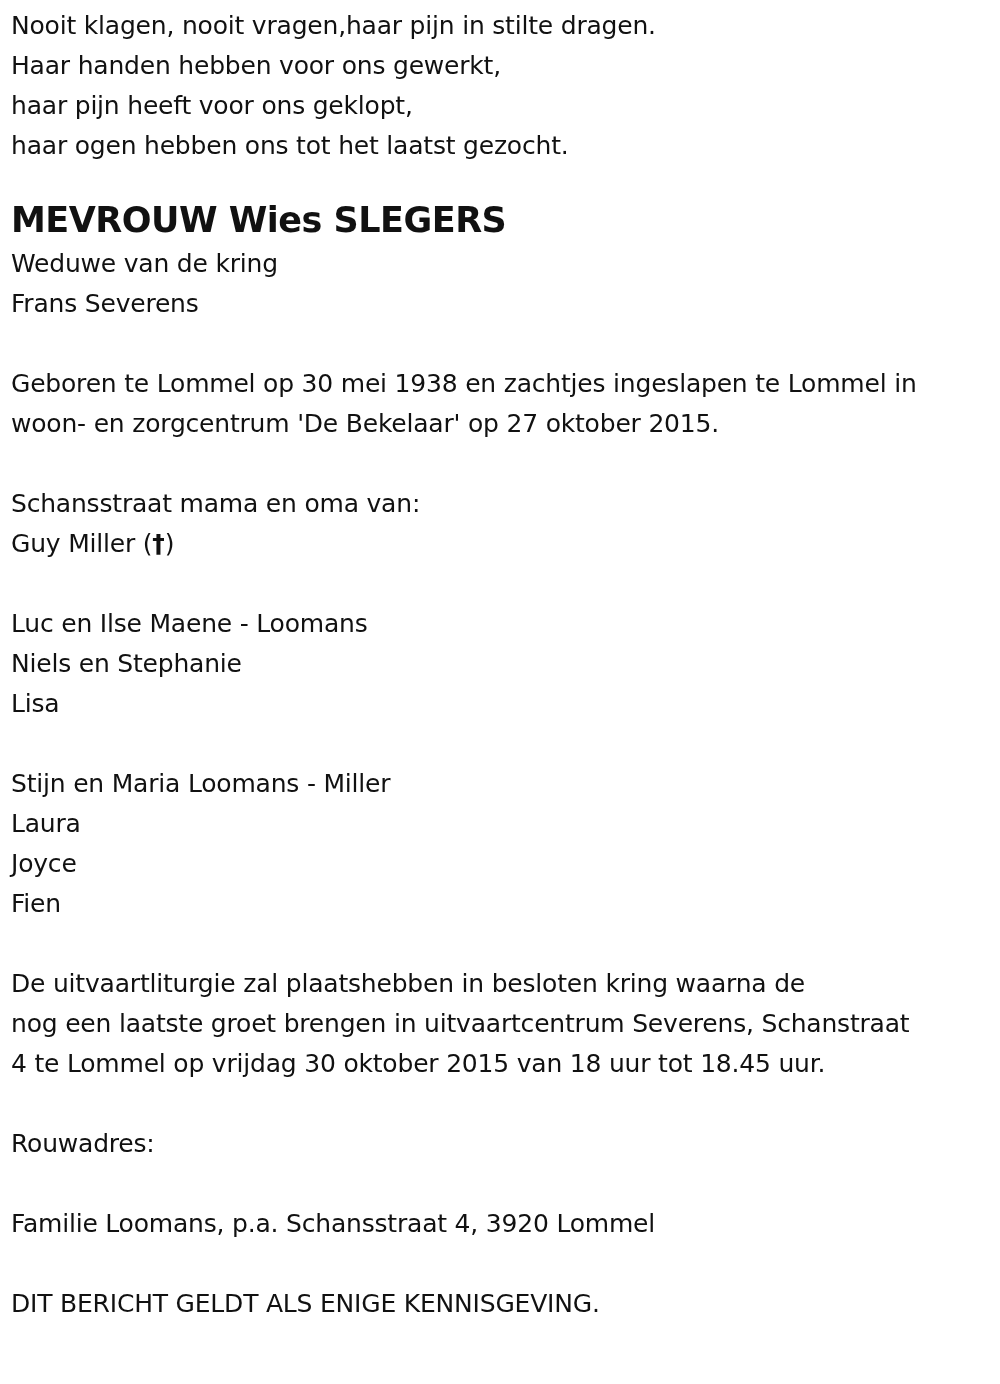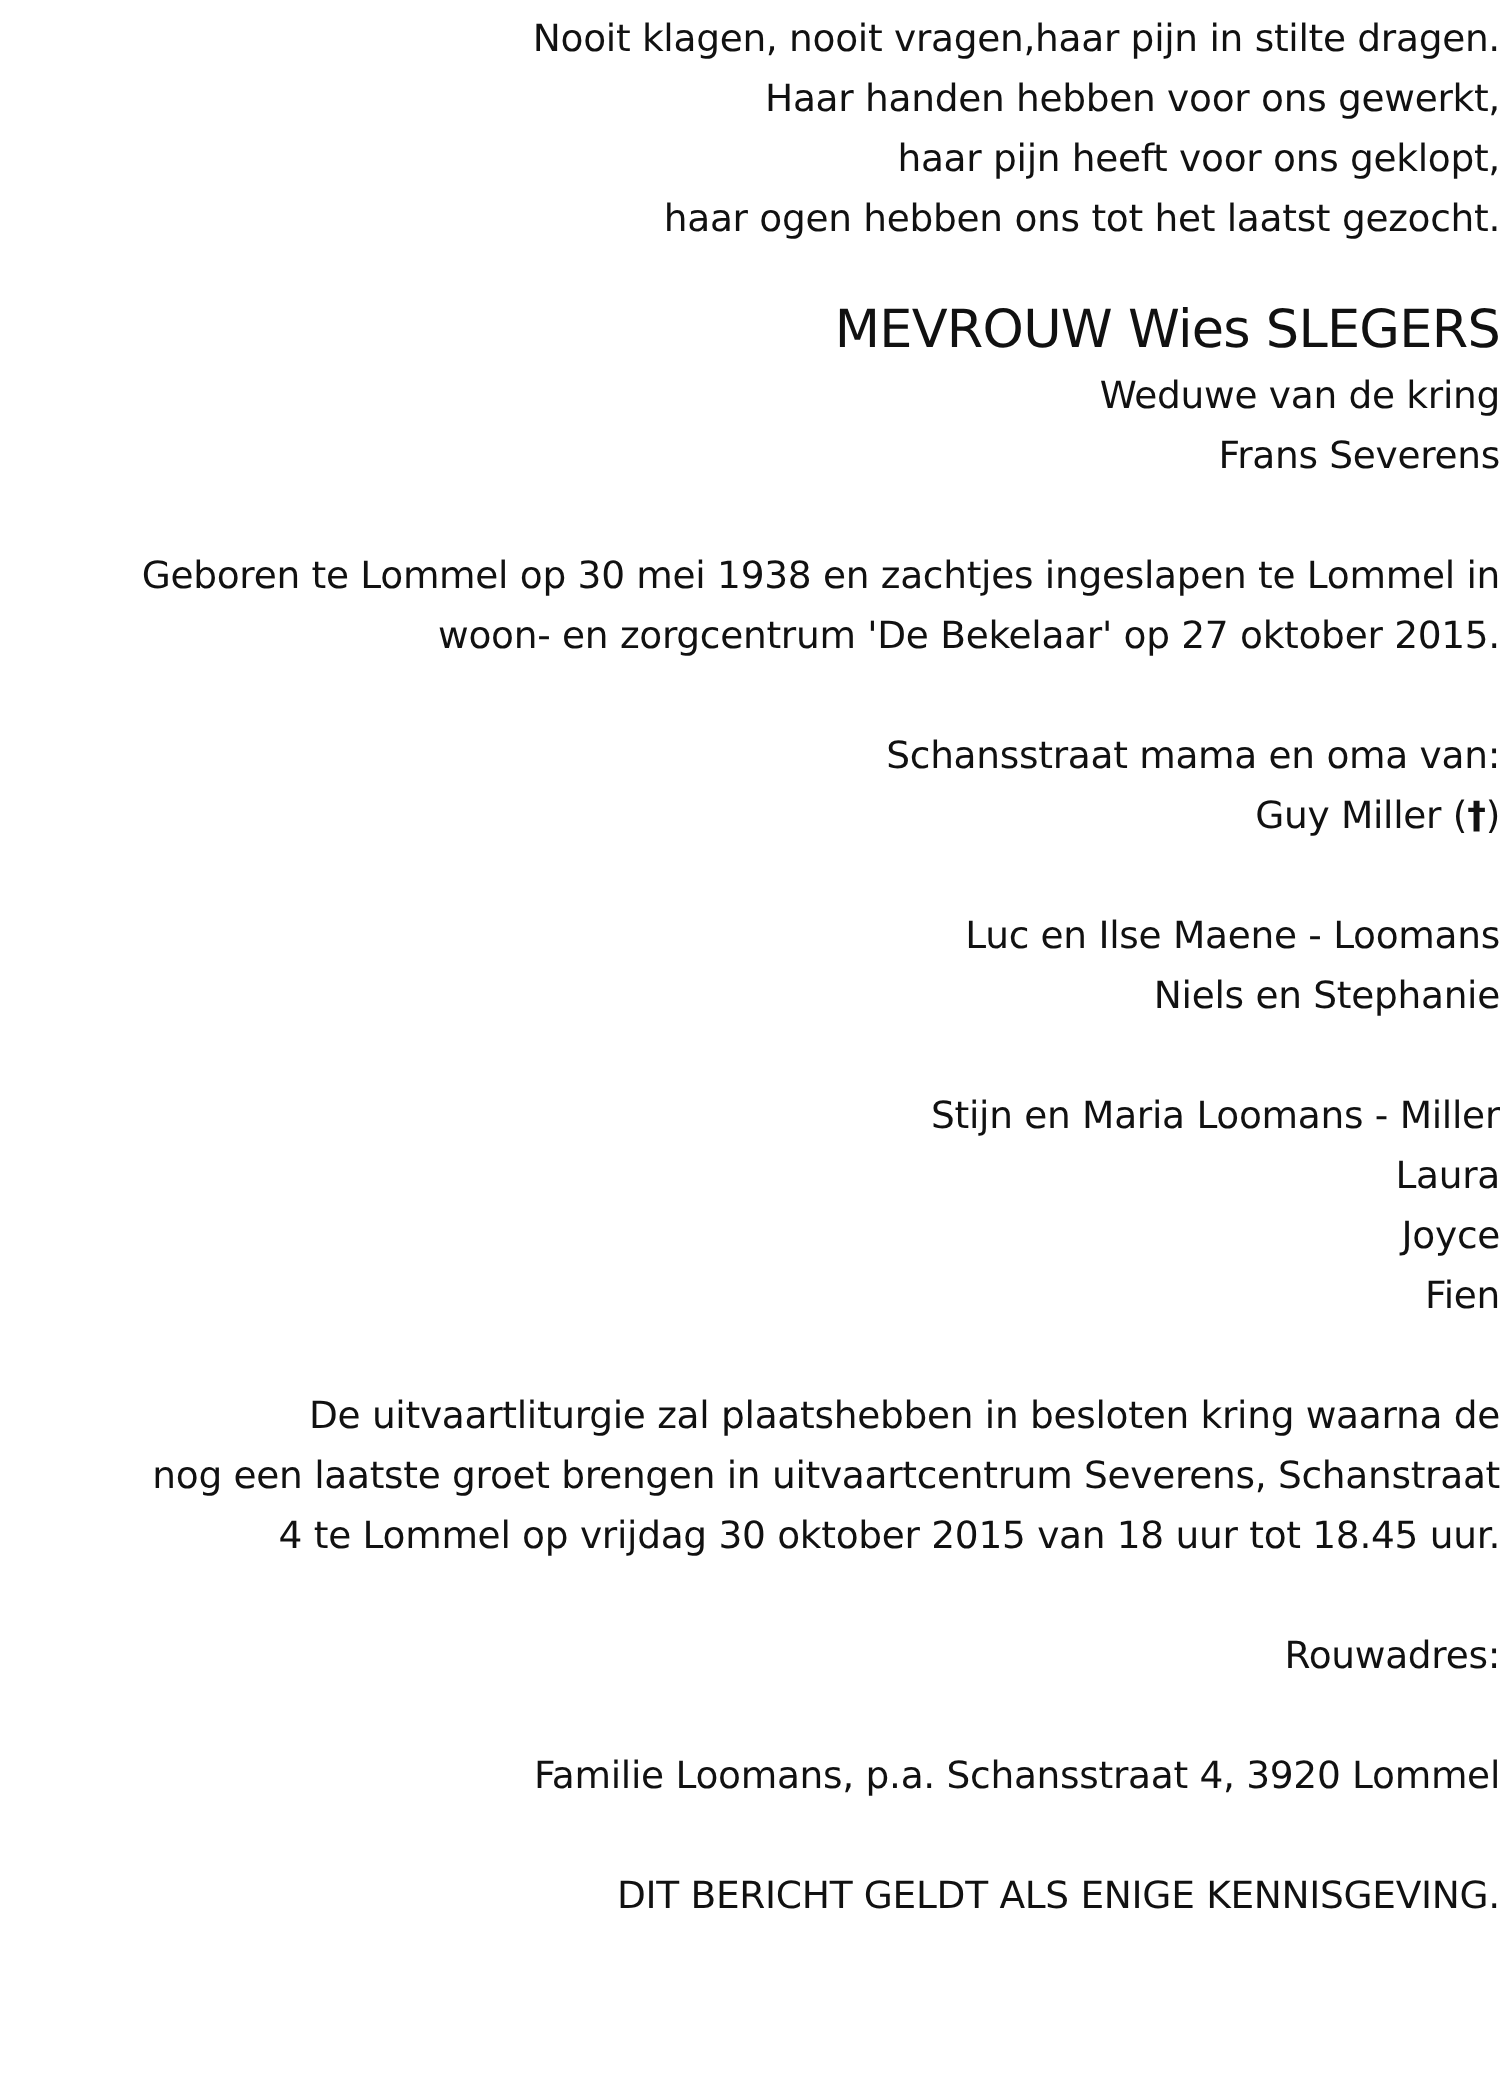--- a/index.html
+++ b/index.html
@@ -12,35 +12,34 @@
       height: 1384px;
       overflow: hidden;
       color: #111111;
       font-family: "DejaVu Sans", sans-serif;
     }
     .page {
       position: relative;
       padding: 6px 0 0 11px;
       box-sizing: border-box;
       width: 1000px;
-      text-align: right;
     }
     .line {
       font-size: 25px;
       line-height: 40px;
       height: 40px;
       white-space: nowrap;
       letter-spacing: -0.2px;
     }
     .blank {
       height: 40px;
     }
     .title {
       font-size: 35px;
-      font-weight: normal;
+      font-weight: bold;
       line-height: 48px;
       height: 48px;
       margin-top: 30px;
       letter-spacing: -0.5px;
       white-space: nowrap;
     }
     .cross {
       font-weight: bold;
     }
   </style>
@@ -74,20 +73,21 @@
 
   <div>
     <div class="line">Schansstraat mama en oma van:</div>
     <div class="line"><span>Guy Miller (</span><span class="cross">†</span><span>)</span></div>
 
     <div class="blank"></div>
 
     <div>
       <div class="line">Luc en Ilse Maene - Loomans</div>
       <div class="line">Niels en Stephanie</div>
+      <div class="line">Lisa</div>
     </div>
 
     <div class="blank"></div>
 
     <div>
       <div class="line">Stijn en Maria Loomans - Miller</div>
       <div class="line">Laura</div>
       <div class="line">Joyce</div>
       <div class="line">Fien</div>
     </div>

